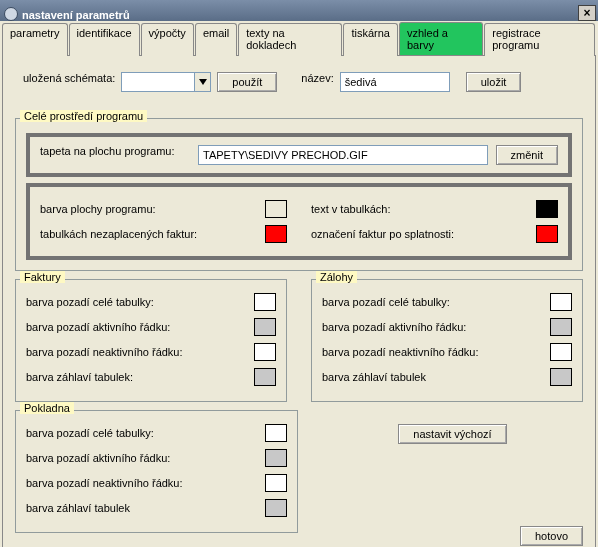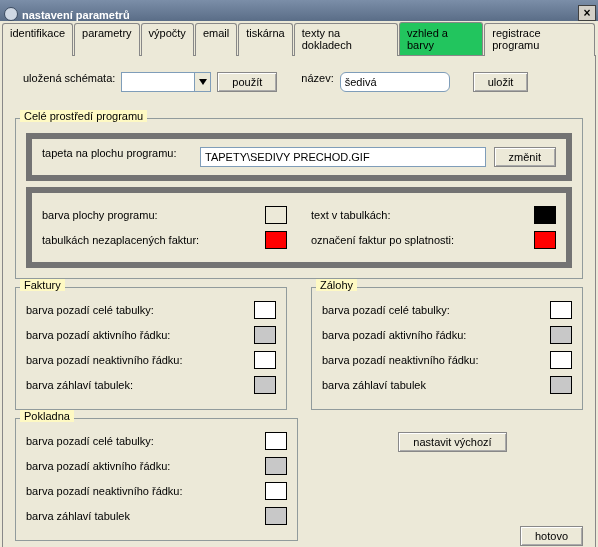--- a/index.html
+++ b/index.html
@@ -113,21 +113,21 @@
     position: relative;
   }
   .group .legend {
     position: absolute;
     top: -9px;
     left: 4px;
     background: #fef9c3;
     padding: 0 4px;
   }
   .group-inner {
-    border: 6px solid #737373;
+    border: 4px solid #737373;
     margin-top: 6px;
     padding: 8px 10px;
   }
   .colorbox {
     width: 22px; height: 18px;
     border: 1px solid #000;
     display: inline-block;
     cursor: pointer;
   }
   .twocol { display: flex; gap: 24px; }
@@ -149,46 +149,46 @@
 </head>
 <body>
 
 <div class="titlebar">
   <span class="icon"></span>
   <span class="title">nastavení parametrů</span>
   <span class="closebtn">×</span>
 </div>
 
 <div class="tabs">
+  <div class="tab">parametry</div>
   <div class="tab">identifikace</div>
-  <div class="tab">parametry</div>
   <div class="tab">výpočty</div>
   <div class="tab">email</div>
+  <div class="tab">texty na dokladech</div>
   <div class="tab">tiskárna</div>
-  <div class="tab">texty na dokladech</div>
   <div class="tab active">vzhled a barvy</div>
   <div class="tab">registrace programu</div>
 </div>
 
 <div class="tabpanel">
 
   <div class="row" style="gap:6px; margin:6px 0 0 8px;">
     <span>uložená schémata:</span>
     <div class="combo">
       <div class="combo-text"></div>
       <div class="combo-btn">
         <svg viewBox="0 0 8 6">
             <path d="M0 0 L8 0 L4 6 Z" fill="#000"></path>
           </svg>
       </div>
     </div>
     <button class="btn">použít</button>
     <span style="margin-left:18px">název:</span>
-    <input class="textfield" style="width: 110px; border-radius: 6px;" value="šedivá">
-    <button class="btn" style="margin-left:17px">uložit</button>
+    <input class="textfield" style="width: 110px;" value="šedivá">
+    <button class="btn" style="margin-left:10px">uložit</button>
   </div>
 
   <div class="group" style="margin-top:26px;">
     <span class="legend">Celé prostředí programu</span>
 
     <div class="group-inner">
       <div class="row" style="gap:8px;">
         <span style="width:150px">tapeta na plochu programu:</span>
         <input class="textfield" style="flex: 1 1 0%;" value="TAPETY\SEDIVY PRECHOD.GIF">
         <button class="btn">změnit</button>

